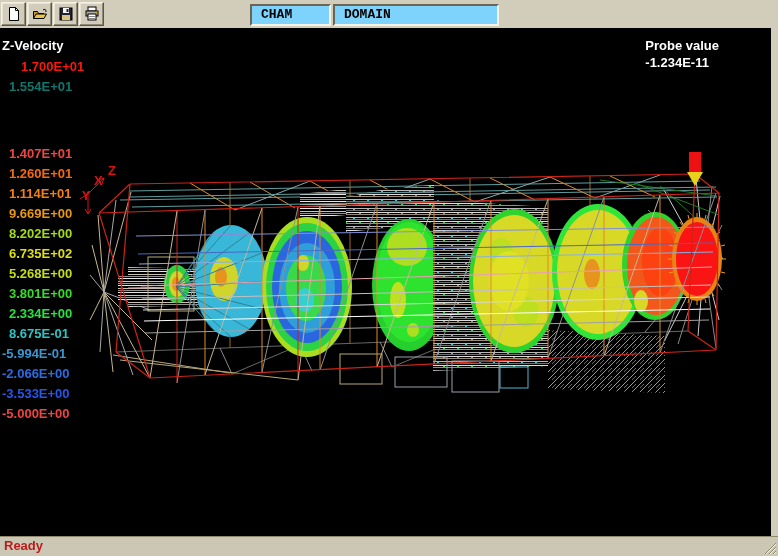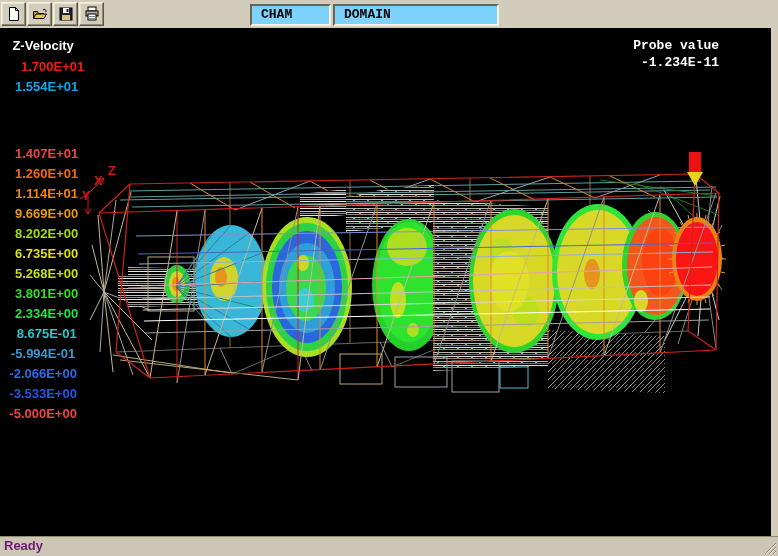--- a/index.html
+++ b/index.html
@@ -17,33 +17,33 @@
         border-top:2px solid #6a6655;border-left:2px solid #6a6655;
         border-right:2px solid #f6f2e6;border-bottom:2px solid #f6f2e6;
         font-family:"Liberation Mono",monospace;font-size:13px;font-weight:bold;
         padding:0 0 0 9px;line-height:18px;}
 
   
   #canvas{position:absolute;left:0;top:28px;width:771px;height:508px;background:#000;}
   #scene{position:absolute;left:0;top:0;}
 
   
-  #legend{position:absolute;left:2px;top:8px;font-weight:bold;font-size:13px;text-align:center;}
+  #legend{position:absolute;left:2px;top:8px;font-weight:bold;font-size:13px;}
   #legend .ltitle{color:#fff;height:20px;line-height:20px;margin-bottom:1px;}
   .lgrow{height:20px;line-height:20px;white-space:nowrap;}
   .lgrow.pos{padding-left:7px;}
 
   
-  #probe{position:absolute;right:52px;top:9px;text-align:right;color:#fff;
-         font-weight:bold;font-size:13px;line-height:17px;font-family:Liberation Mono, monospace;}
+  #probe{position:absolute;right:52px;top:9px;text-align:left;color:#fff;
+         font-weight:bold;font-size:13px;line-height:17px;}
 
   
   #statusbar{position:absolute;left:0;bottom:0;width:778px;height:19px;background:#ccc6b4;
          border-top:1px solid #8f8a6e;}
-  #status-text{position:absolute;left:4px;top:1px;font-size:13px;font-weight:bold;color:#701a75;}
+  #status-text{position:absolute;left:4px;top:1px;font-size:13px;font-weight:bold;color:#b91c1c;}
   #grip{position:absolute;right:1px;bottom:1px;}
 </style>
 </head>
 <body>
 
 <div id="window">
 
   <div id="toolbar">
     <button class="tbtn" style="left:1px">
       <svg width="16" height="16">
@@ -242,27 +242,27 @@
         <text x="108" y="175" fill="#dd1111" stroke="none" font-size="13" font-weight="bold">Z</text>
         <text x="94" y="185" fill="#dd1111" stroke="none" font-size="13" font-weight="bold">X</text>
         <text x="82" y="200" fill="#dd1111" stroke="none" font-size="12" font-weight="bold">Y</text>
       </g>
     </svg>
 
     <div id="legend">
       <div class="ltitle">Z-Velocity</div>
       <div>
           <div class="lgrow pos" style="color: rgb(248, 25, 11); margin-left: 12px;">1.700E+01</div>
-          <div class="lgrow pos" style="color: #0ea5e9;">1.554E+01</div>
+          <div class="lgrow pos" style="color: #0f766e;">1.554E+01</div>
           <div class="lgrow pos" style="color: #ef4444; margin-top: 47px;">1.407E+01</div>
           <div class="lgrow pos" style="color: rgb(244, 106, 14);">1.260E+01</div>
           <div class="lgrow pos" style="color: rgb(244, 129, 15);">1.114E+01</div>
           <div class="lgrow pos" style="color: rgb(230, 153, 18);">9.669E+00</div>
           <div class="lgrow pos" style="color: rgb(164, 220, 20);">8.202E+00</div>
-          <div class="lgrow pos" style="color: rgb(224, 222, 20);">6.735E+00</div>
+          <div class="lgrow pos" style="color: rgb(224, 222, 20);">6.735E+02</div>
           <div class="lgrow pos" style="color: rgb(198, 222, 20);">5.268E+00</div>
           <div class="lgrow pos" style="color: rgb(56, 220, 42);">3.801E+00</div>
           <div class="lgrow pos" style="color: rgb(38, 226, 66);">2.334E+00</div>
           <div class="lgrow pos" style="color: rgb(44, 196, 196);">8.675E-01</div>
           <div class="lgrow" style="color: rgb(59, 150, 210);">-5.994E-01</div>
           <div class="lgrow" style="color: rgb(44, 108, 226);">-2.066E+00</div>
           <div class="lgrow" style="color: rgb(36, 86, 232);">-3.533E+00</div>
           <div class="lgrow" style="color: #ef4444;">-5.000E+00</div>
         </div>
     </div>

